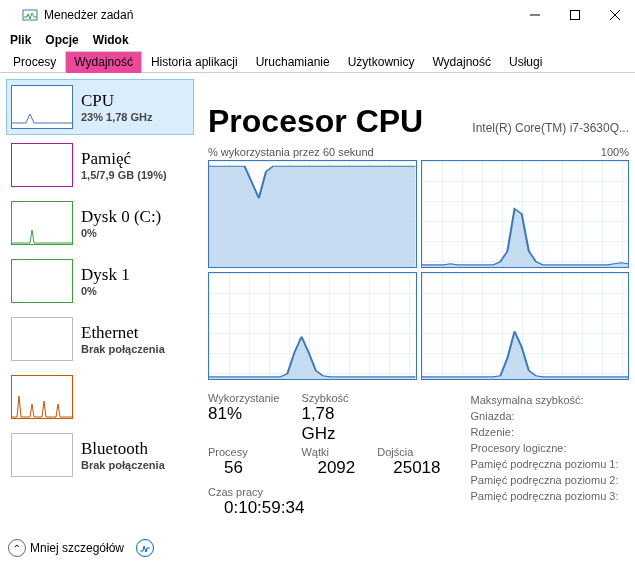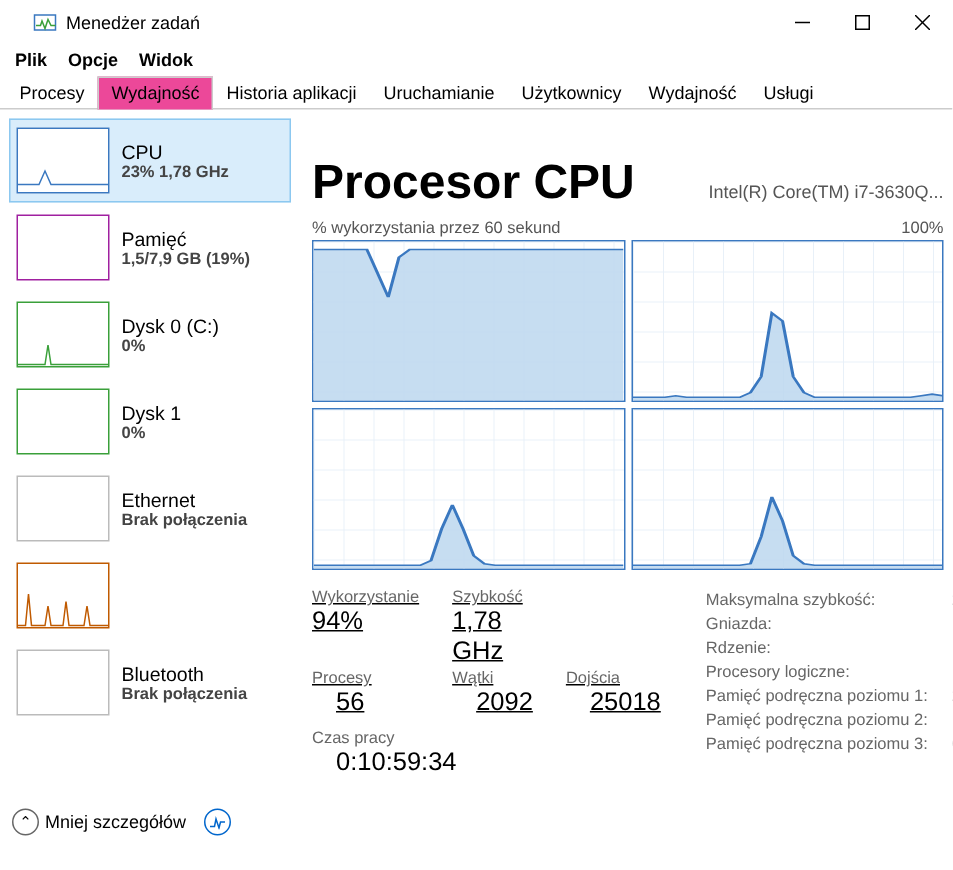--- a/index.html
+++ b/index.html
@@ -12,33 +12,33 @@
   .menubar { height: 20px; display: flex; align-items: center; padding-left: 4px; gap: 2px; font-size: 12px; }
   .menubar .menuitem { padding: 2px 6px; font-weight: bold; }
   .tabbar { display: flex; border-bottom: 1px solid #ccc; padding-left: 4px; height: 23px; }
   .tabbar .tab { padding: 3px 8px; font-size: 12px; border: 1px solid transparent; border-bottom: none; position: relative; top: 1px; }
   .tabbar .tab.active { border-color: #ccc; background: #ec4899; }
   .content { display: flex; height: 460px; }
   .sidebar { width: 198px; padding: 6px 4px 6px 6px; overflow: hidden; }
   .sideitem { display: flex; align-items: center; height: 56px; border: 1px solid transparent; padding: 4px; margin-bottom: 2px; }
   .sideitem.selected { background: #d9edfb; border: 1px solid #8cc8f0; }
   .thumbline { width: 62px; height: 44px; border: 1px solid; position: relative; margin-right: 8px; background: #fff; flex-shrink: 0; }
-  .thumbtext .tname { font-size: 13px; }
+  .thumbtext .tname { font-size: 17px; font-family: Liberation Serif, serif; }
   .thumbtext .tsub { font-size: 11px; color: #444; white-space: nowrap; font-weight: bold; }
   .detail { flex: 1; padding: 6px 6px 6px 10px; position: relative; overflow: hidden; }
   .dhead { display: flex; align-items: baseline; justify-content: space-between; }
   .dhead .big { font-size: 32px; font-weight: 700; margin-top: 24px; }
   .dhead .sub { font-size: 12px; color: #555; white-space: nowrap; }
   .chartlabel { display: flex; justify-content: space-between; font-size: 11px; color: #555; margin-top: 6px; }
   .chartgrid { display: grid; grid-template-columns: 1fr 1fr; grid-template-rows: 1fr 1fr; gap: 4px; height: 220px; margin-top: 2px; }
   .chartcell { border: 1px solid #3a78c0; background: #fff; position: relative; overflow: hidden; }
   .gridlines { position: absolute; inset: 0; background-image: linear-gradient(#e8f0f8 1px, transparent 1px), linear-gradient(90deg, #e8f0f8 1px, transparent 1px); background-size: 20px 20px; }
   .chartcell svg { position: absolute; inset: 0; width: 100%; height: 100%; }
   .stats { display: flex; margin-top: 12px; gap: 30px; }
-  .statsleft { display: grid; grid-template-columns: auto auto auto; column-gap: 22px; row-gap: 2px; text-decoration: underline; }
+  .statsleft { display: grid; grid-template-columns: auto auto auto; column-gap: 22px; row-gap: 2px; }
   .statlabel { font-size: 11px; color: #666; }
   .statval { font-size: 17px; color: #000; }
   .statsmall .statval { font-size: 17px; margin-left: 16px; }
   .uptimeblock { margin-top: 8px; }
   .statsright { font-size: 11px; }
   .statsright .row { display: flex; justify-content: space-between; gap: 16px; line-height: 16px; }
   .statsright .k { color: #666; white-space: nowrap; }
   .statsright .v { color: #000; }
   .footer { display: flex; align-items: center; height: 30px; padding-left: 8px; gap: 12px; border-top: 0; }
   .footer .link { color: #0066cc; }
@@ -197,21 +197,21 @@
             <polyline points="0,98 3.4482758620689653,98 6.896551724137931,98 10.344827586206897,98 13.793103448275861,98 17.24137931034483,98 20.689655172413794,98 24.137931034482758,98 27.586206896551722,98 31.03448275862069,98 34.48275862068966,98 37.93103448275862,97 41.37931034482759,80 44.827586206896555,55 48.275862068965516,70 51.724137931034484,92 55.172413793103445,97 58.620689655172406,98 62.06896551724138,98 65.51724137931035,98 68.96551724137932,98 72.41379310344827,98 75.86206896551724,98 79.3103448275862,98 82.75862068965517,98 86.20689655172413,98 89.65517241379311,98 93.10344827586206,98 96.55172413793103,98 100,98" fill="none" stroke="#3a78c0" stroke-width="1"></polyline>
           </svg>
       </div>
     </div>
 
     <div class="stats">
       <div>
         <div class="statsleft">
           <div>
             <div class="statlabel">Wykorzystanie</div>
-            <div class="statval">94%</div>
+            <div class="statval">81%</div>
           </div>
           <div>
             <div class="statlabel">Szybkość</div>
             <div class="statval">1,78 GHz</div>
           </div>
           <div></div>
           <div class="statsmall">
             <div class="statlabel">Procesy</div>
             <div class="statval">56</div>
           </div>

